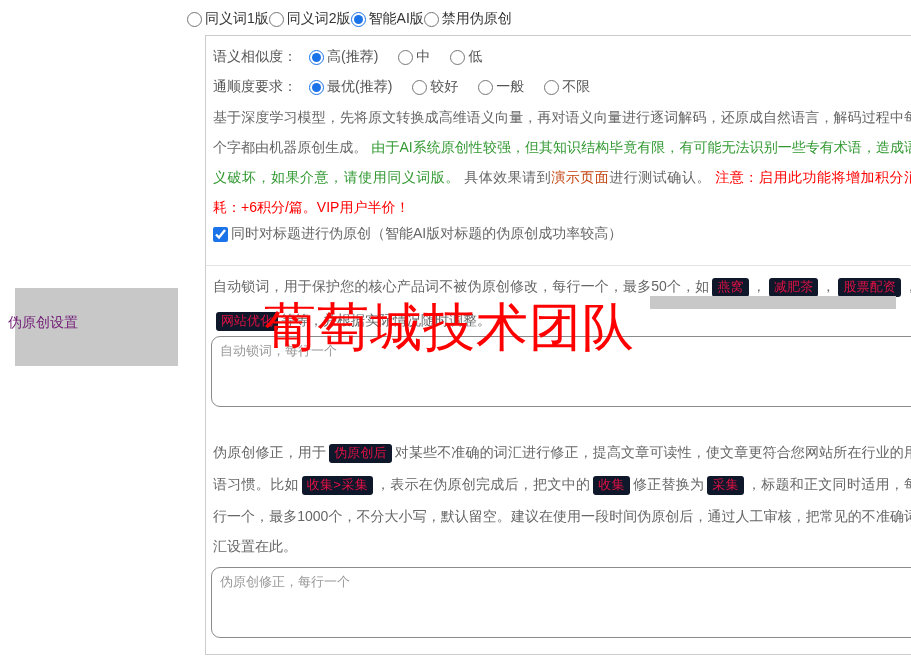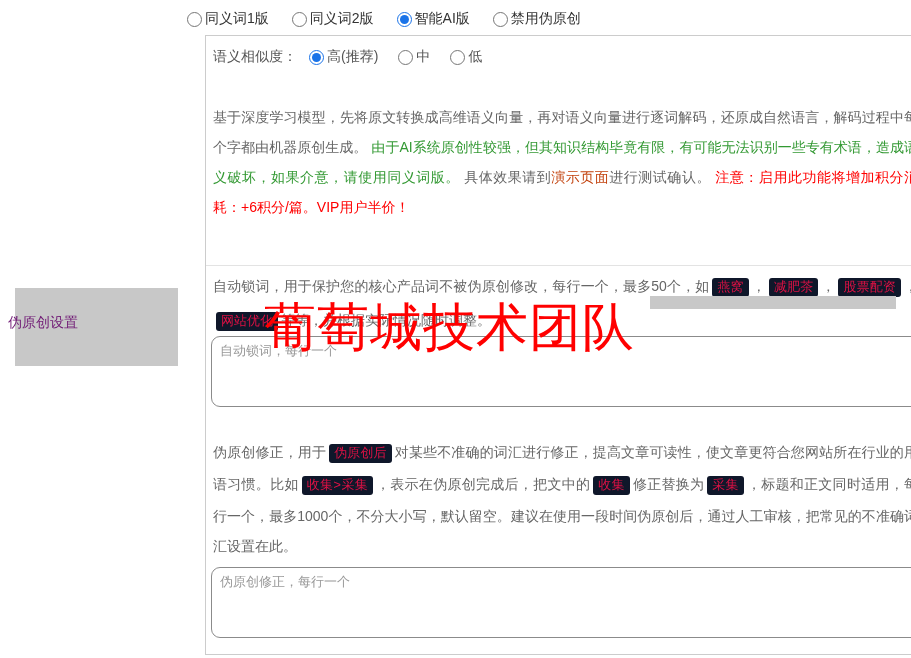--- a/index.html
+++ b/index.html
@@ -1,21 +1,21 @@
 <!DOCTYPE html>
 <html><head>
 <meta charset="utf-8">
 <style>
   * { margin:0; padding:0; box-sizing:border-box; }
   html,body { width:911px; height:658px; background:#fff; overflow:hidden;
     font-family:"Liberation Sans","DejaVu Sans",sans-serif; font-size:14px; }
   .screen { position:relative; width:911px; height:658px; background:#fff; }
 
   
-  .mode-row { position:absolute; left:187px; top:10px; display:flex; gap:23px; align-items:center; color:#333; }
+  .mode-row { position:absolute; left:187px; top:10px; display:flex; align-items:center; color:#333; }
   .radio-item { display:flex; align-items:center; cursor:pointer; white-space:nowrap; }
   .radio-item input, .chk-row input { width:15px; height:15px; margin:0 3px 0 0; accent-color:#1a73e8; }
 
   
   .panel { position:absolute; left:181px; top:35px; width:861px; height:620px;
     border:1px solid #ccc; background:#fff;margin-left:24px; }
 
   .opt-row { position:absolute; left:7px; display:flex; align-items:center; gap:20px; color:#555; white-space:nowrap; }
   .opt-row .row-label { margin-right:-8px; color:#555; }
 
@@ -85,25 +85,48 @@
       <label class="radio-item">
         <input type="radio" name="sim" style="">
         <span>中</span>
       </label>
       <label class="radio-item">
         <input type="radio" name="sim" style="">
         <span>低</span>
       </label>
     </div>
 
+    <div class="opt-row" style="top:42px">
+      <span class="row-label">通顺度要求：</span>
+      <label class="radio-item">
+        <input type="radio" name="flu" checked="" style="">
+        <span>最优(推荐)</span>
+      </label>
+      <label class="radio-item">
+        <input type="radio" name="flu" style="">
+        <span>较好</span>
+      </label>
+      <label class="radio-item">
+        <input type="radio" name="flu" style="">
+        <span>一般</span>
+      </label>
+      <label class="radio-item">
+        <input type="radio" name="flu" style="">
+        <span>不限</span>
+      </label>
+    </div>
 
     <div class="desc" style="top:66px">
       <span class="t-gray">基于深度学习模型，先将原文转换成高维语义向量，再对语义向量进行逐词解码，还原成自然语言，解码过程中每个字都由机器原创生成。</span><span class="t-green"> 由于AI系统原创性较强，但其知识结构毕竟有限，有可能无法识别一些专有术语，造成语义破坏，如果介意，请使用同义词版。</span><span class="t-gray"> 具体效果请到</span><a class="t-link">演示页面</a><span class="t-gray">进行测试确认。</span><span class="t-red"> 注意：启用此功能将增加积分消耗：+6积分/篇。VIP用户半价！</span>
     </div>
 
+    <label class="chk-row">
+      <input type="checkbox" checked="" style="">
+      <span>同时对标题进行伪原创（智能AI版对标题的伪原创成功率较高）</span>
+    </label>
 
     <div class="divider"></div>
 
     <div class="desc lock-desc" style="top:234px">
       <span class="t-gray">自动锁词，用于保护您的核心产品词不被伪原创修改，每行一个，最多50个，如</span><code class="kw">燕窝</code><span class="t-gray">，</span><code class="kw">减肥茶</code><span class="t-gray">，</span><code class="kw">股票配资</code><span class="t-gray">，</span><code class="kw">网站优化</code><span class="t-gray">等等，并根据实际情况随时调整。</span>
     </div>
 
     <textarea class="ta ta1" placeholder="自动锁词，每行一个" style=""></textarea>
 
     <div class="desc" style="top:401px">

